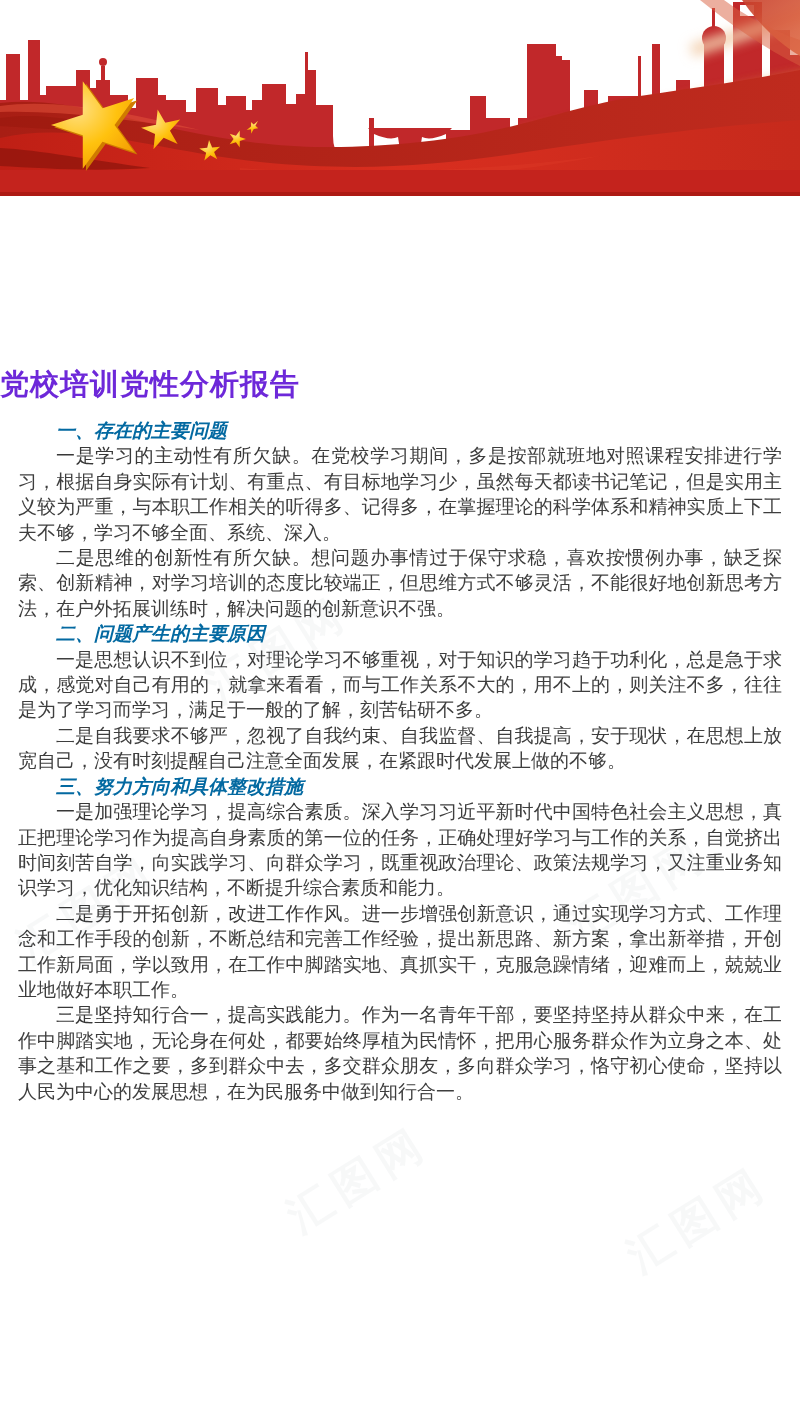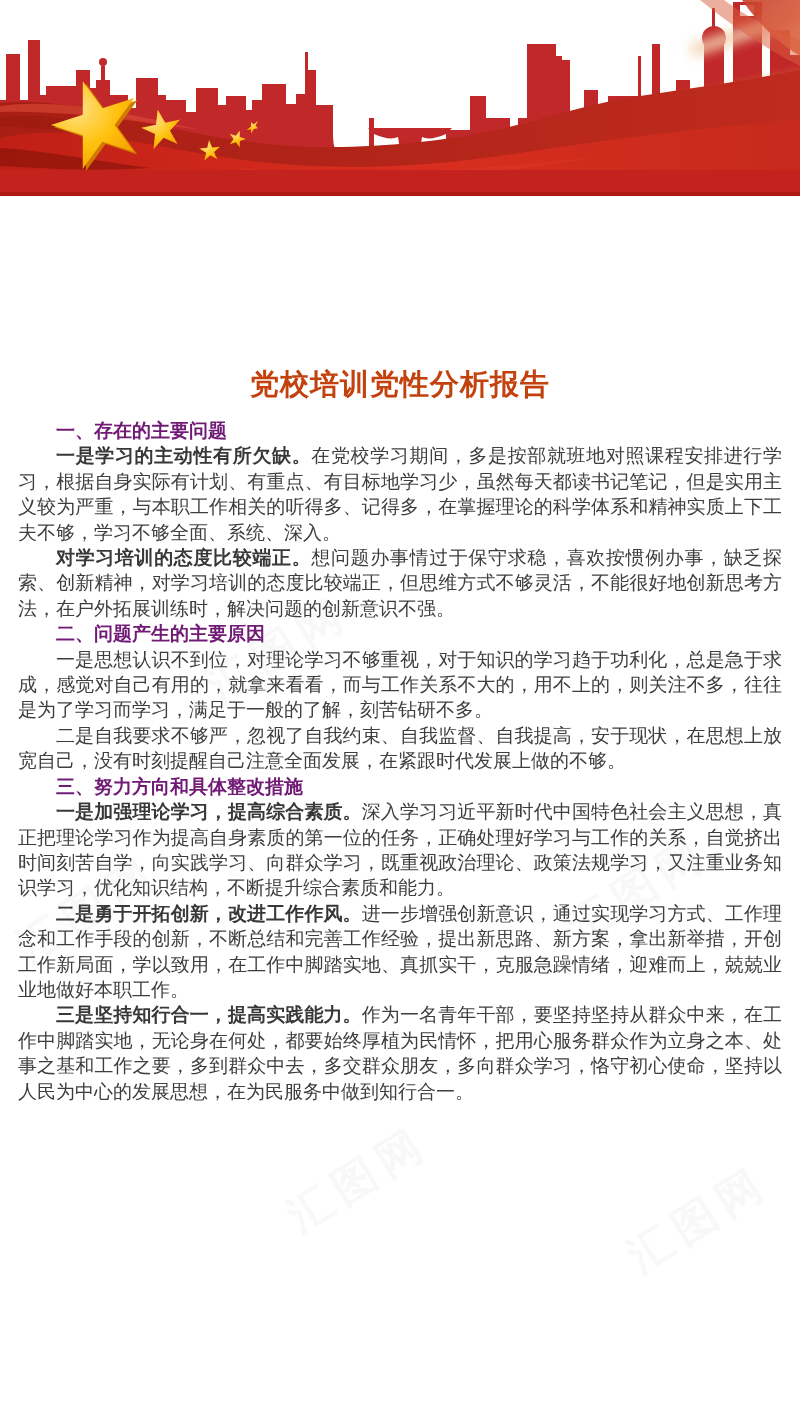--- a/index.html
+++ b/index.html
@@ -5,37 +5,36 @@
   * { margin:0; padding:0; box-sizing:border-box; }
   html,body { background:#ffffff; }
   body {
     width:800px; height:1428px; margin:0 auto; position:relative;
     overflow:hidden;
     font-family:"Liberation Serif","DejaVu Serif",serif;
   }
   .banner { width:800px; height:196px; display:block; }
   .doc-title {
     margin-top:172px;
-    text-align:center;
     font-size:29px;
     line-height:32px;
     letter-spacing:1px;
     font-weight:bold;
-    color:#c2410c;
+    color:#6d28d9;
   }
   .doc-body {
     margin:18px 18px 0 18px;
     font-size:19px;
     line-height:25.4px;
     color:#3e3e3e;
     text-align:justify;
   }
   .doc-body p { margin:0; text-indent:2em; }
-  .doc-body p.heading { font-weight:bold; color:#701a75; }
-  .doc-body .lead { font-weight:bold; color:#383838; }
+  .doc-body p.heading { font-weight:bold; color:#0369a1;font-style:italic; }
+  .doc-body .lead { font-weight:normal; color:#383838; }
   .wm {
     position:absolute;
     font-family:"Liberation Sans","DejaVu Sans",sans-serif;
     font-size:44px; font-weight:bold; letter-spacing:8px;
     color:#5a6b7a; opacity:0.045;
     transform:rotate(-32deg);
     pointer-events:none; white-space:nowrap;
   }
   .wm1 { left:10px;  top:880px; }
   .wm2 { left:560px; top:860px; }
@@ -128,21 +127,21 @@
 <div class="wm wm2">汇图网</div>
 <div class="wm wm3">汇图网</div>
 <div class="wm wm4">汇图网</div>
 <div class="wm wm5">汇图网</div>
 
 <h1 class="doc-title">党校培训党性分析报告</h1>
 
 <div class="doc-body">
     <p class="heading"><span class="lead"></span><span>一、存在的主要问题</span></p>
     <p><span class="lead">一是学习的主动性有所欠缺。</span><span>在党校学习期间，多是按部就班地对照课程安排进行学习，根据自身实际有计划、有重点、有目标地学习少，虽然每天都读书记笔记，但是实用主义较为严重，与本职工作相关的听得多、记得多，在掌握理论的科学体系和精神实质上下工夫不够，学习不够全面、系统、深入。</span></p>
-    <p><span class="lead">对学习培训的态度比较端正。</span><span>想问题办事情过于保守求稳，喜欢按惯例办事，缺乏探索、创新精神，对学习培训的态度比较端正，但思维方式不够灵活，不能很好地创新思考方法，在户外拓展训练时，解决问题的创新意识不强。</span></p>
+    <p><span class="lead">二是思维的创新性有所欠缺。</span><span>想问题办事情过于保守求稳，喜欢按惯例办事，缺乏探索、创新精神，对学习培训的态度比较端正，但思维方式不够灵活，不能很好地创新思考方法，在户外拓展训练时，解决问题的创新意识不强。</span></p>
     <p class="heading"><span class="lead"></span><span>二、问题产生的主要原因</span></p>
     <p><span class="lead"></span><span>一是思想认识不到位，对理论学习不够重视，对于知识的学习趋于功利化，总是急于求成，感觉对自己有用的，就拿来看看，而与工作关系不大的，用不上的，则关注不多，往往是为了学习而学习，满足于一般的了解，刻苦钻研不多。</span></p>
     <p><span class="lead"></span><span>二是自我要求不够严，忽视了自我约束、自我监督、自我提高，安于现状，在思想上放宽自己，没有时刻提醒自己注意全面发展，在紧跟时代发展上做的不够。</span></p>
     <p class="heading"><span class="lead"></span><span>三、努力方向和具体整改措施</span></p>
     <p><span class="lead">一是加强理论学习，提高综合素质。</span><span>深入学习习近平新时代中国特色社会主义思想，真正把理论学习作为提高自身素质的第一位的任务，正确处理好学习与工作的关系，自觉挤出时间刻苦自学，向实践学习、向群众学习，既重视政治理论、政策法规学习，又注重业务知识学习，优化知识结构，不断提升综合素质和能力。</span></p>
     <p><span class="lead">二是勇于开拓创新，改进工作作风。</span><span>进一步增强创新意识，通过实现学习方式、工作理念和工作手段的创新，不断总结和完善工作经验，提出新思路、新方案，拿出新举措，开创工作新局面，学以致用，在工作中脚踏实地、真抓实干，克服急躁情绪，迎难而上，兢兢业业地做好本职工作。</span></p>
     <p><span class="lead">三是坚持知行合一，提高实践能力。</span><span>作为一名青年干部，要坚持坚持从群众中来，在工作中脚踏实地，无论身在何处，都要始终厚植为民情怀，把用心服务群众作为立身之本、处事之基和工作之要，多到群众中去，多交群众朋友，多向群众学习，恪守初心使命，坚持以人民为中心的发展思想，在为民服务中做到知行合一。</span></p>
   </div>
 
 </body></html>

